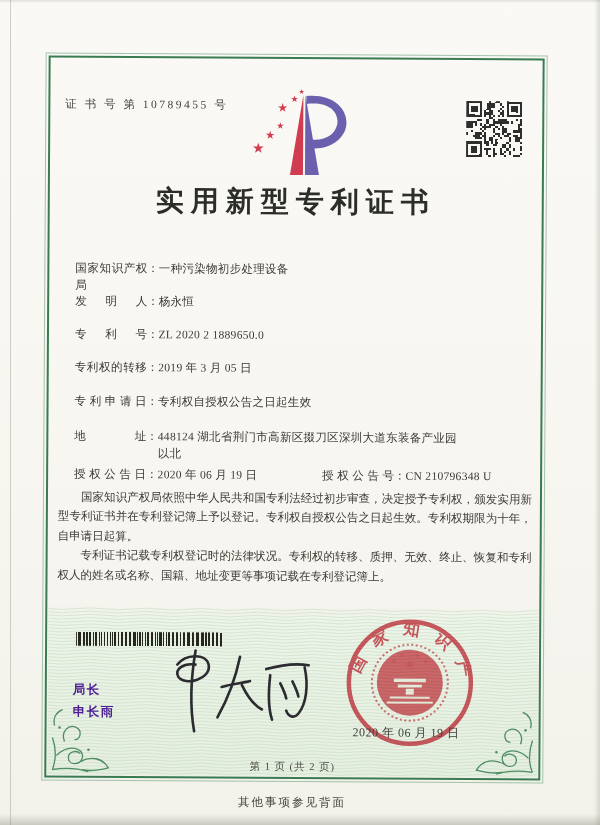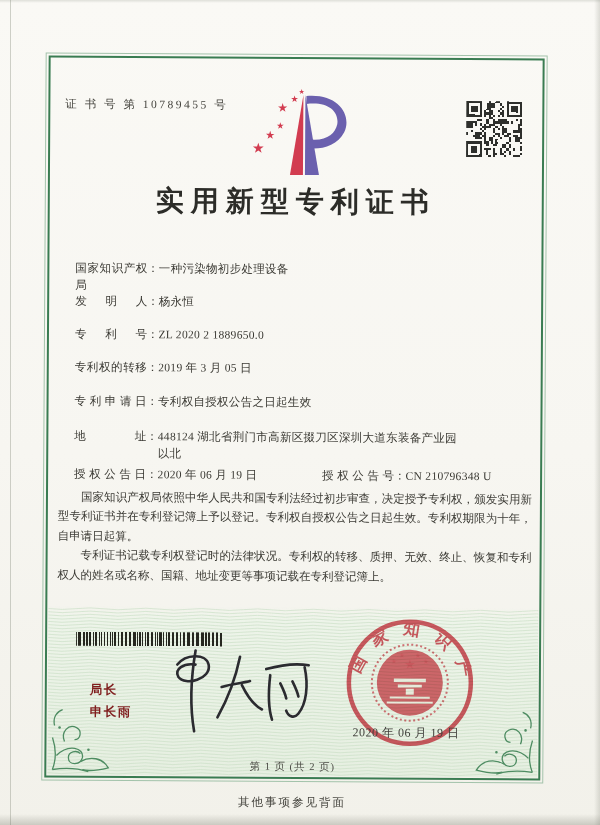--- a/index.html
+++ b/index.html
@@ -40,23 +40,23 @@
   .val-block{display:inline-block;width:300px;}
   .pair2{position:absolute;left:248px;top:0;}
 
   .body-text{position:absolute;left:14px;top:434px;width:474px;font-size:11.5px;
     line-height:19.4px;text-align:justify;color:#3b3a34;z-index:2;}
   .body-text p{margin:0;text-indent:2em;}
 
   .barcode{position:absolute;left:33px;top:578px;width:146px;height:14px;z-index:2;}
   .barcode rect{fill:#26271f;}
 
-  .director{position:absolute;left:47px;top:625px;z-index:2;
+  .director{position:absolute;left:30px;top:625px;z-index:2;
     font-family:"Liberation Sans","DejaVu Sans",sans-serif;font-size:12.5px;
-    font-weight:600;letter-spacing:1.5px;color:#7f1d1d;line-height:22px;}
+    font-weight:600;letter-spacing:1.5px;color:#4c1d95;line-height:22px;}
 
   .signature{position:absolute;left:118px;top:586px;width:152px;height:96px;z-index:3;}
   .signature path{stroke:#2b2b30;stroke-width:2.6;fill:none;stroke-linecap:round;}
 
   .seal{position:absolute;left:301px;top:561px;width:132px;height:132px;z-index:4;mix-blend-mode:multiply;opacity:.93;}
   .seal .ring{stroke:#d8515c;stroke-width:4.5;fill:none;}
   .seal text{fill:#d8515c;}
   .seal-date{position:absolute;left:310px;top:669px;width:160px;font-size:12px;letter-spacing:.5px;
     color:#3f3e3a;z-index:5;white-space:nowrap;}
 

